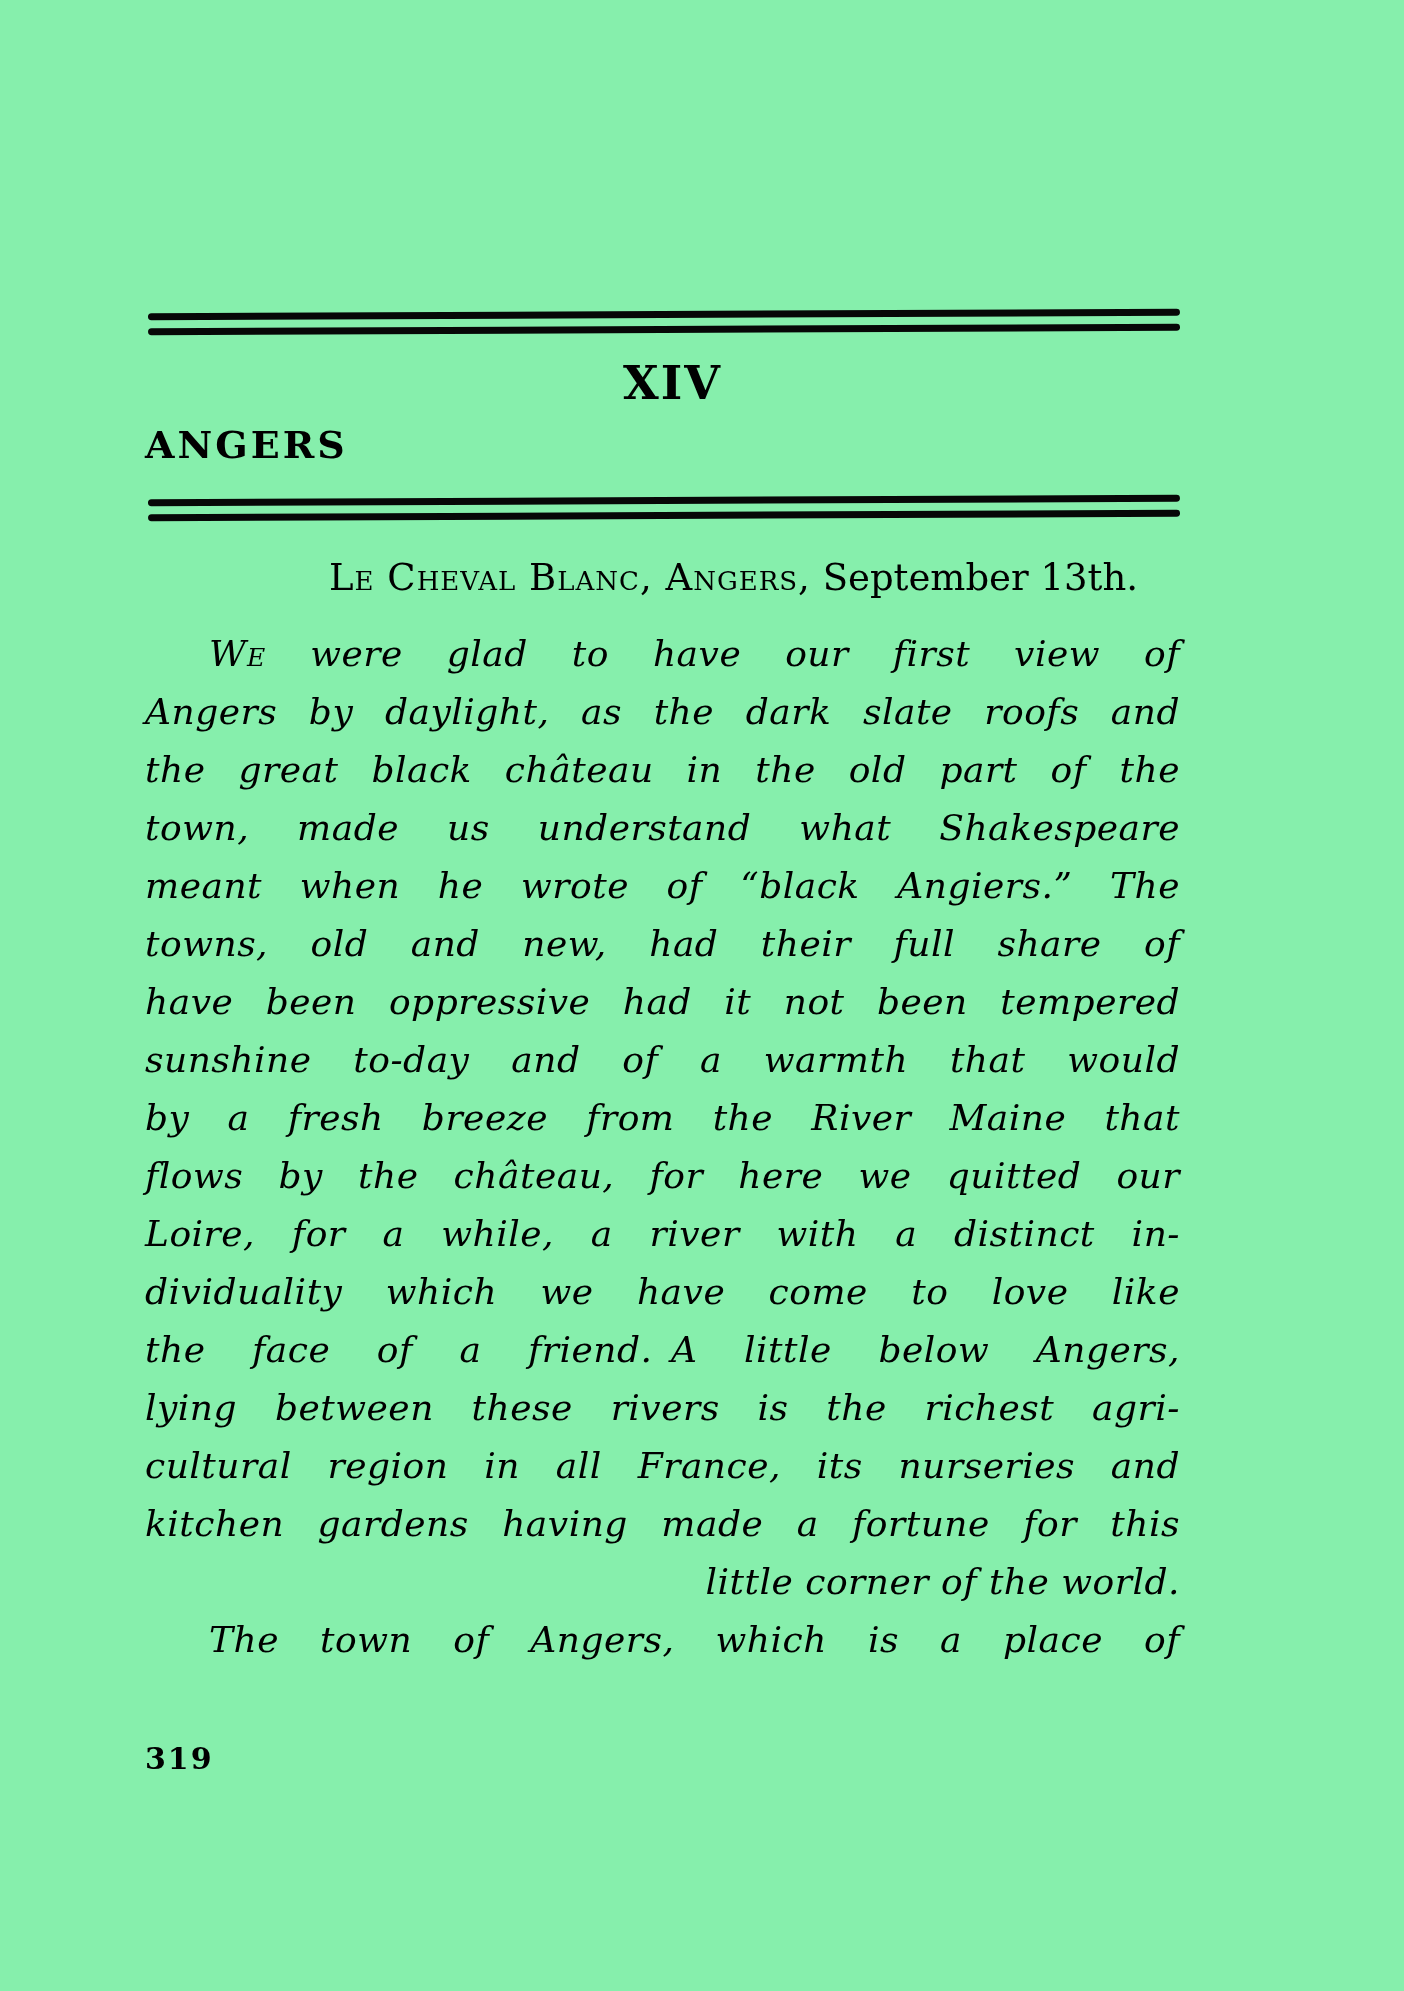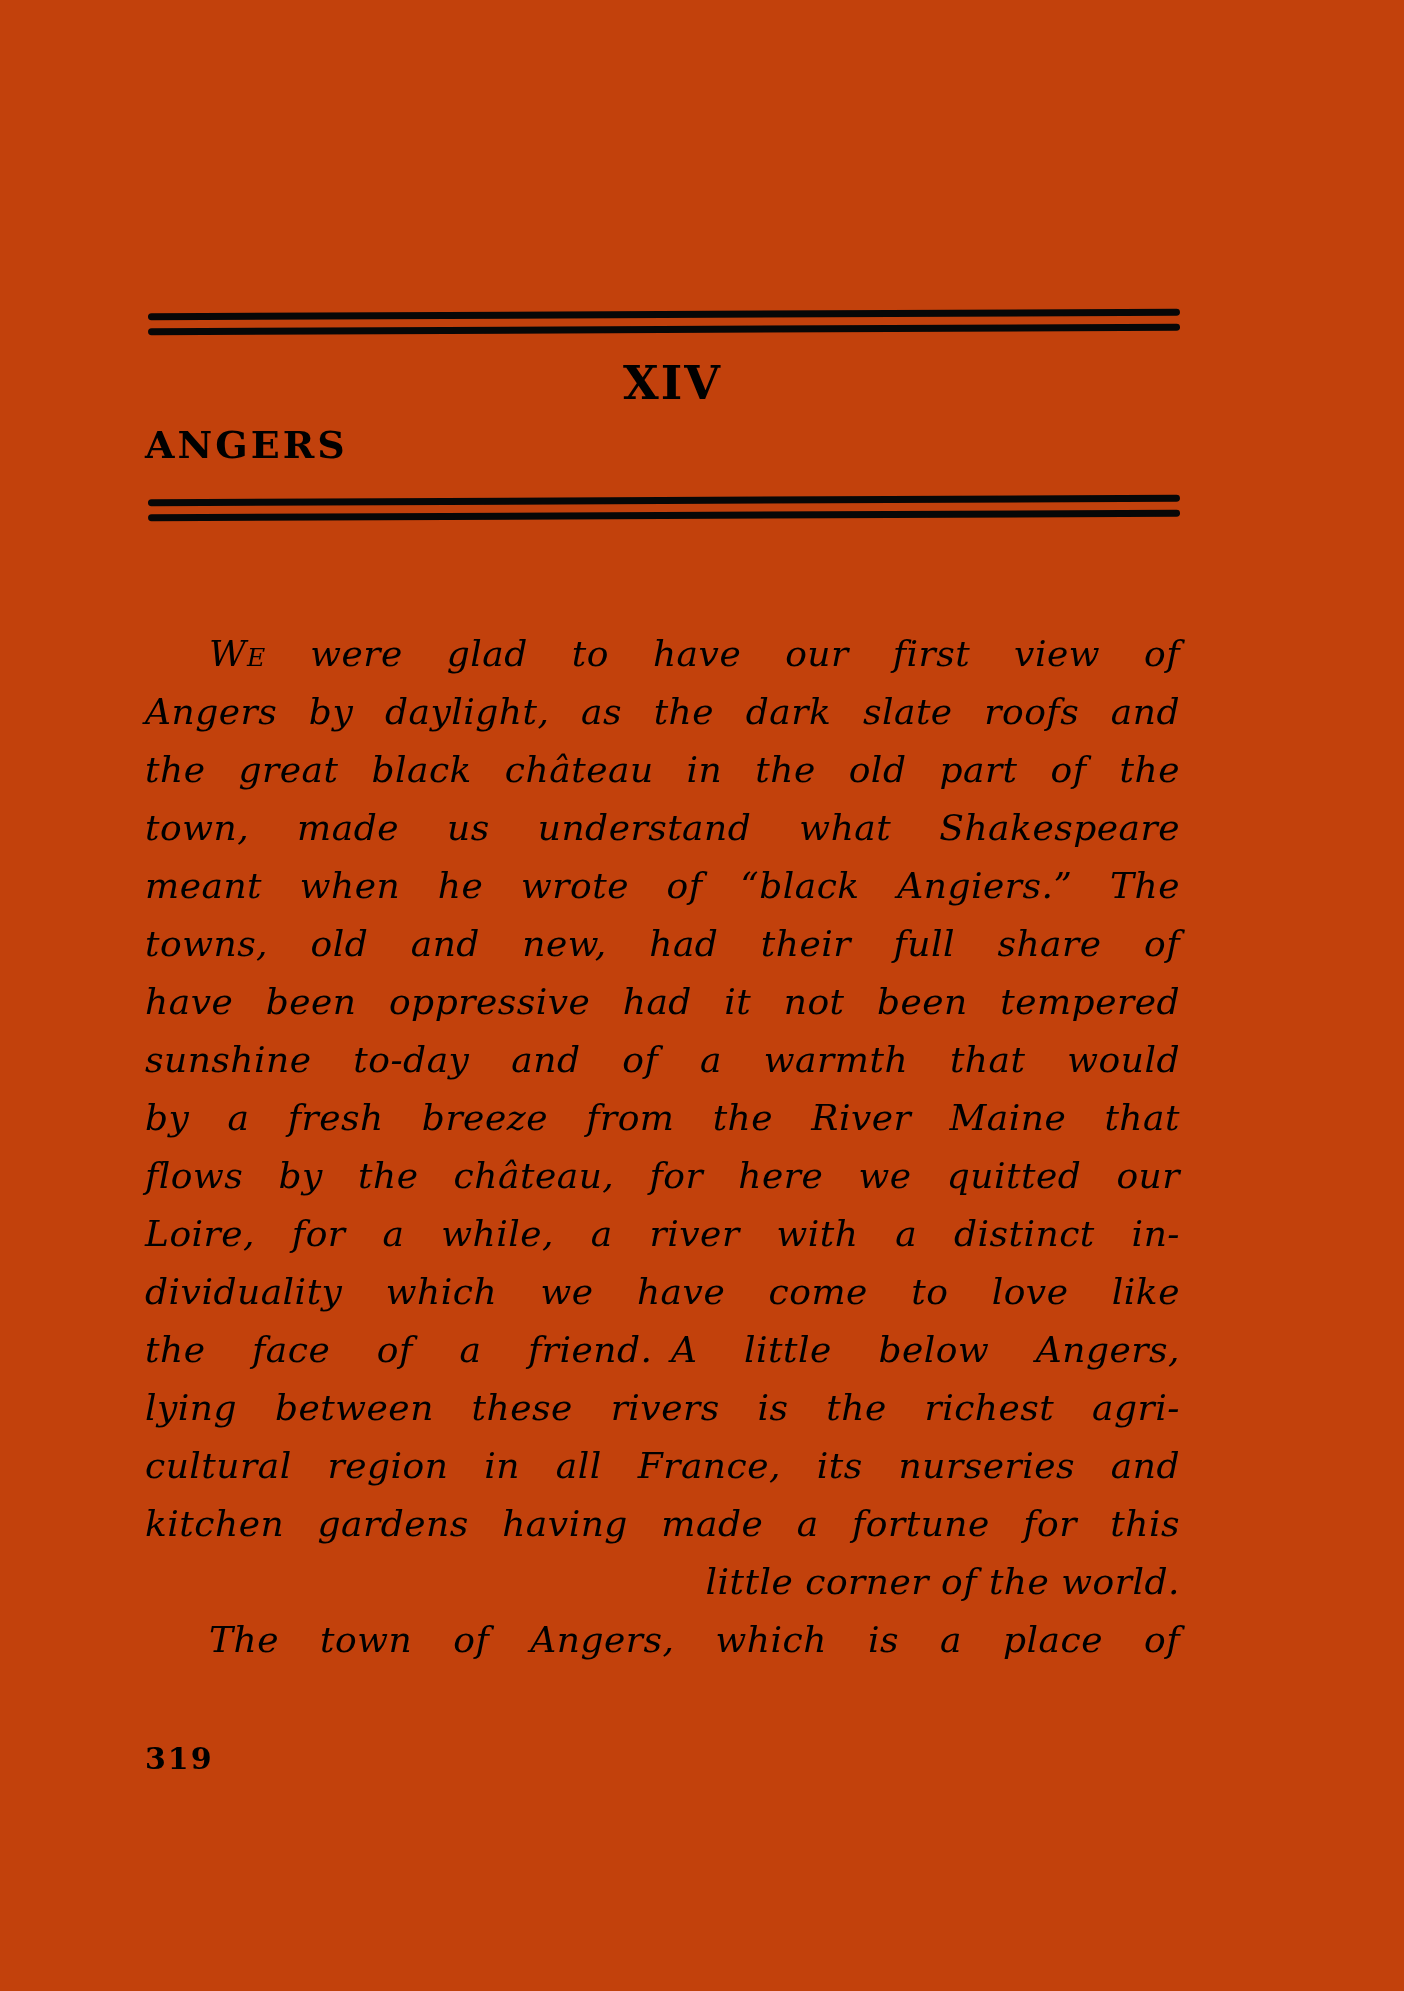--- a/index.html
+++ b/index.html
@@ -4,21 +4,21 @@
 <style>
   html, body {
     margin: 0;
     padding: 0;
     background: #ffffff;
   }
   .page {
     position: relative;
     width: 1404px;
     height: 1991px;
-    background: #c2410c;
+    background: #86efac;
     color: #000;
     font-family: "DejaVu Serif", "Liberation Serif", serif;
     overflow: hidden;
   }
   
   .double-rule {
     position: absolute;
     left: 148px;
     width: 1032px;
     transform: rotate(-0.25deg);
@@ -111,20 +111,21 @@
 
   <div class="chapter-number">XIV</div>
 
   <div class="chapter-title">ANGERS</div>
 
   <div class="double-rule rule-bottom">
     <div class="bar"></div>
     <div class="bar"></div>
   </div>
 
+  <div class="dateline"><span class="sc">Le Cheval Blanc, Angers,</span><span> September 13th.</span><span class="pad"></span></div>
 
   <div class="body-text">
       <div class="line just indent"><span class="sc">We</span> were glad to have our first view of</div>
       <div class="line just">Angers by daylight, as the dark slate roofs and</div>
       <div class="line just">the great black château in the old part of the</div>
       <div class="line just">town, made us understand what Shakespeare</div>
       <div class="line just">meant when he wrote of “black Angiers.” The</div>
       <div class="line just">towns, old and new, had their full share of</div>
       <div class="line just">have been oppressive had it not been tempered</div>
       <div class="line just">sunshine to-day and of a warmth that would</div>

